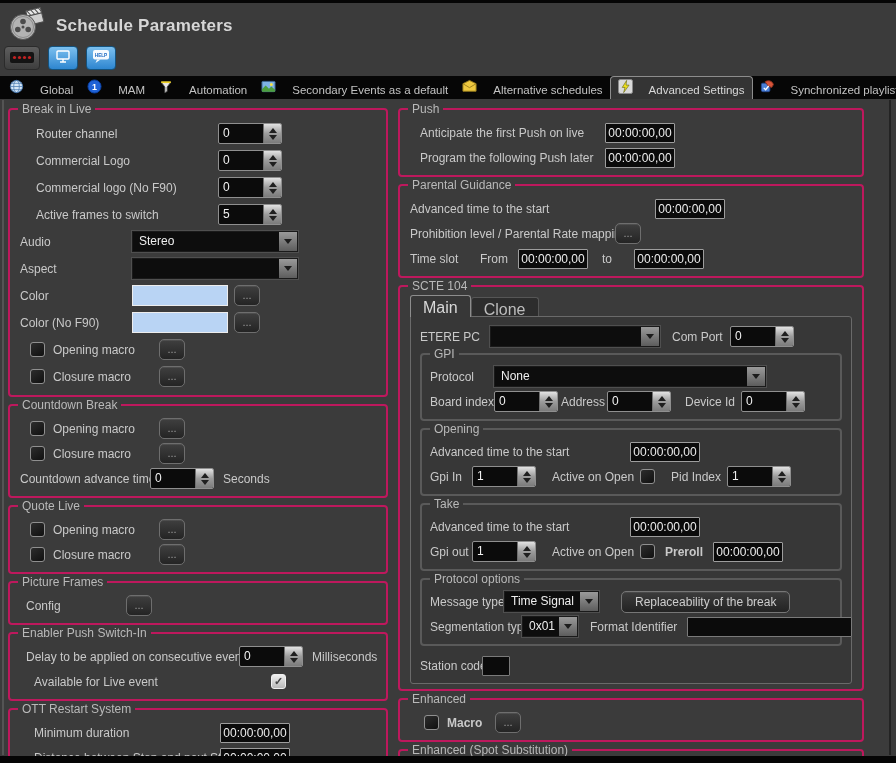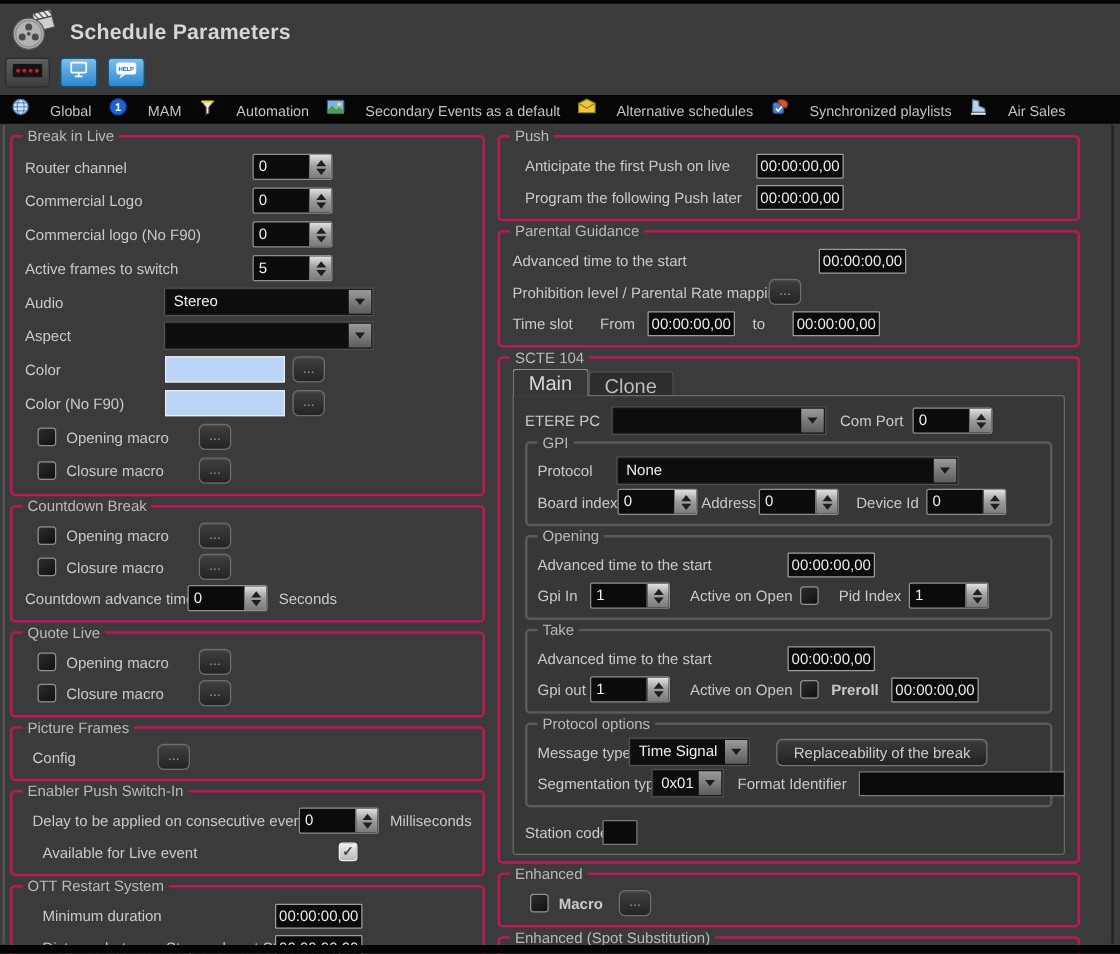--- a/index.html
+++ b/index.html
@@ -34,21 +34,21 @@
   .gtitle { position:absolute; top:-8px; left:8px; background:#3b3b3b; padding:0 4px; font-size:12px; color:#b9b9b9; white-space:nowrap; }
   .group.inner { border-color:#5a5a5a; margin:4px 0 7px; padding:9px 8px 5px; }
   .group.inner > .gtitle { background:#373737; }
 
   .row { display:flex; align-items:center; height:27px; }
   .row.sm { height:25px; }
   .lbl { font-size:12px; color:#c9c9c9; white-space:nowrap; }
   .unit { font-size:12px; color:#c9c9c9; margin-left:9px; }
 
   
-  .lw182{width:182px;} .lw112{width:112px;} .lw130{width:130px;} .lw213{width:213px;} .lw237{width:237px;}
+  .lw182{width:182px;margin-left:16px;} .lw112{width:112px;} .lw130{width:130px;} .lw213{width:213px;} .lw237{width:237px;}
   .lw186{width:186px;} .lw100{width:100px;} .lw106{width:106px;}
   .rw185{width:185px;} .rw245{width:245px;} .rw205{width:205px;}
   .w70{width:70px;} .w62{width:62px;} .w56{width:56px;} .w64{width:64px;}
   .w46{width:46px;} .w42{width:42px;} .w88{width:88px;} .w58{width:58px;}
   .w74{width:74px;} .w92{width:92px;} .w48{width:48px;font-weight:bold;} .w38{width:38px;}
 
   
   .spinner { display:inline-flex; align-items:stretch; height:21px; border:1px solid #8f8f8f; border-radius:2px; background:#0b0b0b; }
   .sval { width:44px; color:#f2f2f2; font-size:12px; padding:2px 4px; }
   .spin-btn { width:18px; background:linear-gradient(180deg,#e2e2e2,#9c9c9c 50%,#7b7b7b); border-left:1px solid #6f6f6f;
@@ -189,20 +189,29 @@
       <span>Secondary Events as a default</span>
     </span>
     <span class="tab">
       <span>
         <svg width="15" height="15" viewBox="0 0 16 16">
           <path d="M1 5l7-3.5L15 5v8H1z" fill="#efc93f" stroke="#9c7f1e"></path>
           <path d="M1 5l7 4.2L15 5" fill="none" stroke="#9c7f1e"></path>
         </svg>
       </span>
       <span>Alternative schedules</span>
+    </span>
+    <span class="tab selected">
+      <span>
+        <svg width="15" height="15" viewBox="0 0 16 16">
+          <rect x="0.5" y="0.5" width="15" height="15" rx="2" fill="#d9d9d9" stroke="#8a8a8a"></rect>
+          <path d="M9.2 1.5L4.5 9h3L6 14.5 11.8 6.5H8.6z" fill="#efe11c" stroke="#6b6b1a" stroke-width=".7"></path>
+        </svg>
+      </span>
+      <span>Advanced Settings</span>
     </span>
     <span class="tab">
       <span>
         <svg width="15" height="15" viewBox="0 0 16 16">
           <rect x="1.5" y="4.5" width="9" height="9" rx="1.5" fill="#4a7fd6" stroke="#2a4f96"></rect>
           <path d="M5.5 3c3-2.3 8-1 8.8 3l-1.8 3-3.5-1.2z" fill="#d6543a" stroke="#8a2f1d"></path>
           <path d="M4 9.5l2 2 3.2-4" stroke="#ffffff" stroke-width="1.4" fill="none"></path>
         </svg>
       </span>
       <span>Synchronized playlists</span>

